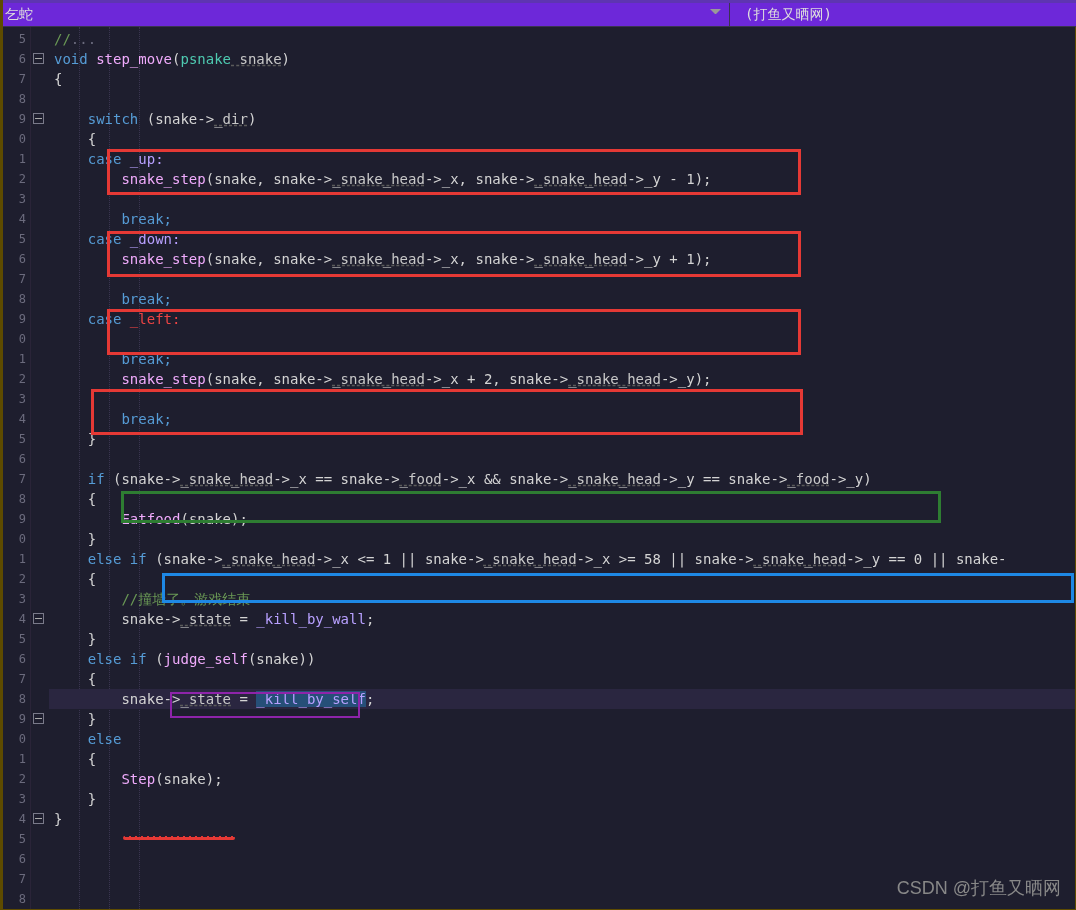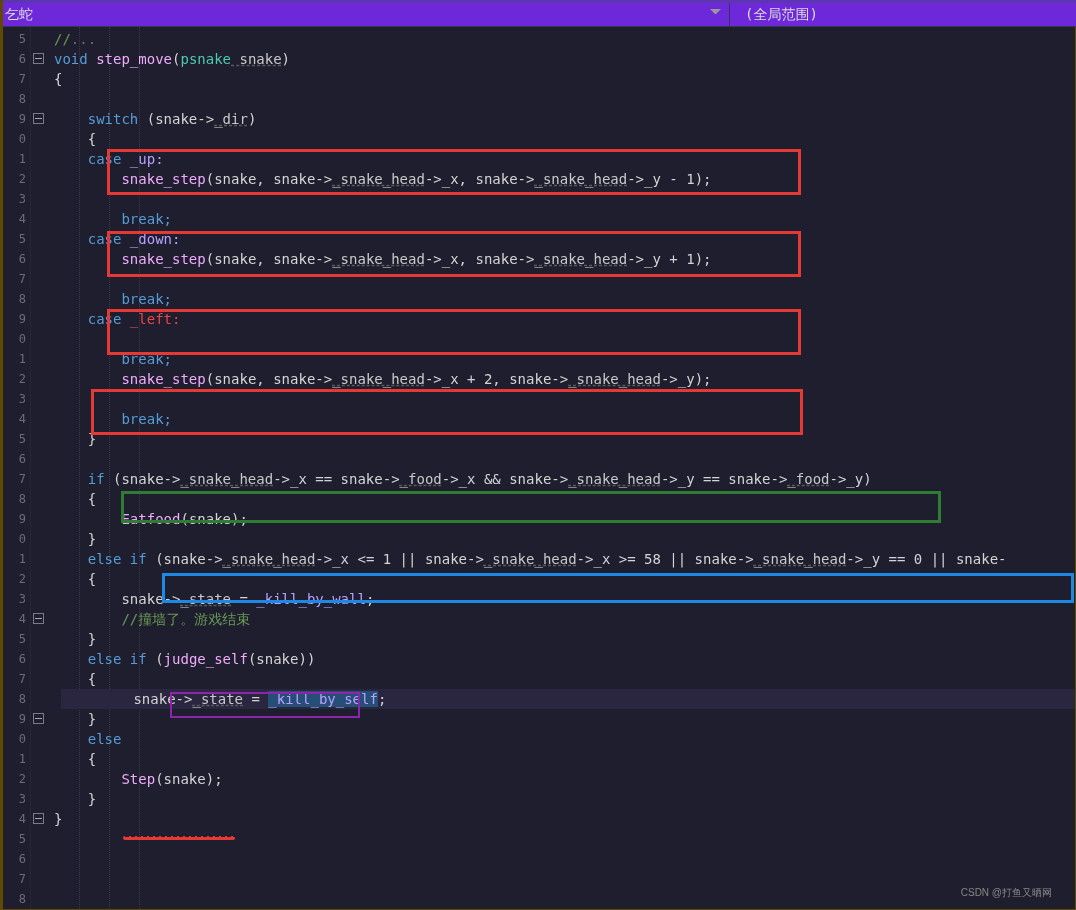--- a/index.html
+++ b/index.html
@@ -82,21 +82,21 @@
   position:relative;
   overflow:hidden;
 }
 .code-line {
   height:20px;
   line-height:20px;
   white-space:pre;
   position:relative;
   padding-left:5px;
 }
-.code-line.cur { background:#2a2640;margin-left:12px; }
+.code-line.cur { background:#2a2640; }
 .hl-selected { background:#264f78; }
 .k { color:#569cd6; }
 .t { color:#4ec9b0; }
 .fn { color:#f0abfc; }
 .c { color:#6a9955; }
 .op { color:#d4d4d4; }
 .mb { color:#d0d0d0; }
 .mv { color:#c8c8c8; text-decoration:underline; text-decoration-color:#5b5b5b; text-decoration-style:dashed; }
 .annot {
   position:absolute;
@@ -112,24 +112,24 @@
   position:absolute;
   height:4px;
   background:linear-gradient(45deg,transparent 40%,#e53935 40%,#e53935 60%,transparent 60%);
   background-size:6px 6px;
   border-bottom:3px solid #e53935;
   z-index:5;
   border-radius:2px;
 }
 .watermark {
   position:absolute;
-  right:24px;
+  right:15px;
   bottom:10px;
   color:#888;
-  font-size:10px;
+  font-size:18px;
   z-index:10;
   font-family:"Microsoft YaHei",sans-serif;
 }
 .vguide {
   position:absolute;
   width:1px;
   top:0; bottom:0;
   border-left:1px dotted #3a3550;
 }
 .gold-bar {
@@ -142,21 +142,21 @@
 <body>
 
 <div class="top-purple"></div>
 
 <div class="toolbar">
   <div class="tb-left">
     <span>乞蛇</span>
     <div class="tb-drop-icon"></div>
   </div>
   <div class="tb-right">
-    <span>(全局范围)</span>
+    <span>(打鱼又晒网)</span>
   </div>
 </div>
 
 <div class="editor">
   <div class="gold-bar"></div>
   <div class="gutter" id="gutter">
       <div class="gutter-line">5</div>
       <div class="gutter-line">6</div>
       <div class="gutter-line">7</div>
       <div class="gutter-line">8</div>
@@ -283,22 +283,22 @@
     <div class="code-line"></div>
     <div class="code-line">        <span class="k">break;</span></div>
     <div class="code-line">    <span class="op">}</span></div>
     <div class="code-line"></div>
     <div class="code-line">    <span class="k">if</span><span class="op"> (snake-&gt;</span><span class="mv">_snake_head</span><span class="op">-&gt;_x == snake-&gt;</span><span class="mv">_food</span><span class="op">-&gt;_x &amp;&amp; snake-&gt;</span><span class="mv">_snake_head</span><span class="op">-&gt;_y == snake-&gt;</span><span class="mv">_food</span><span class="op">-&gt;_y)</span></div>
     <div class="code-line">    <span class="op">{</span></div>
     <div class="code-line">        <span class="fn">Eatfood</span><span class="op">(snake);</span></div>
     <div class="code-line">    <span class="op">}</span></div>
     <div class="code-line">    <span class="k">else if</span><span class="op"> (snake-&gt;</span><span class="mv">_snake_head</span><span class="op">-&gt;_x &lt;= 1 || snake-&gt;</span><span class="mv">_snake_head</span><span class="op">-&gt;_x &gt;= 58 || snake-&gt;</span><span class="mv">_snake_head</span><span class="op">-&gt;_y == 0 || snake-</span></div>
     <div class="code-line">    <span class="op">{</span></div>
+    <div class="code-line">        <span class="c">//撞墙了。游戏结束</span></div>
     <div class="code-line">        <span class="op">snake-&gt;</span><span class="mv">_state</span><span class="op"> = </span><span style="color:#b8a0ff">_kill_by_wall</span><span class="op">;</span></div>
-    <div class="code-line">        <span class="c">//撞墙了。游戏结束</span></div>
     <div class="code-line">    <span class="op">}</span></div>
     <div class="code-line">    <span class="k">else if</span><span class="op"> (</span><span class="fn">judge_self</span><span class="op">(snake))</span></div>
     <div class="code-line">    <span class="op">{</span></div>
     <div class="code-line cur">        <span class="op">snake-&gt;</span><span class="mv">_state</span><span class="op"> = </span><span class="hl-selected" style="color:#b8a0ff">_kill_by_self</span><span class="op">;</span></div>
     <div class="code-line">    <span class="op">}</span></div>
     <div class="code-line">    <span class="k">else</span></div>
     <div class="code-line">    <span class="op">{</span></div>
     <div class="code-line">        <span class="fn">Step</span><span class="op">(snake);</span></div>
     <div class="code-line">    <span class="op">}</span></div>
     <div class="code-line"><span class="op">}</span></div>

